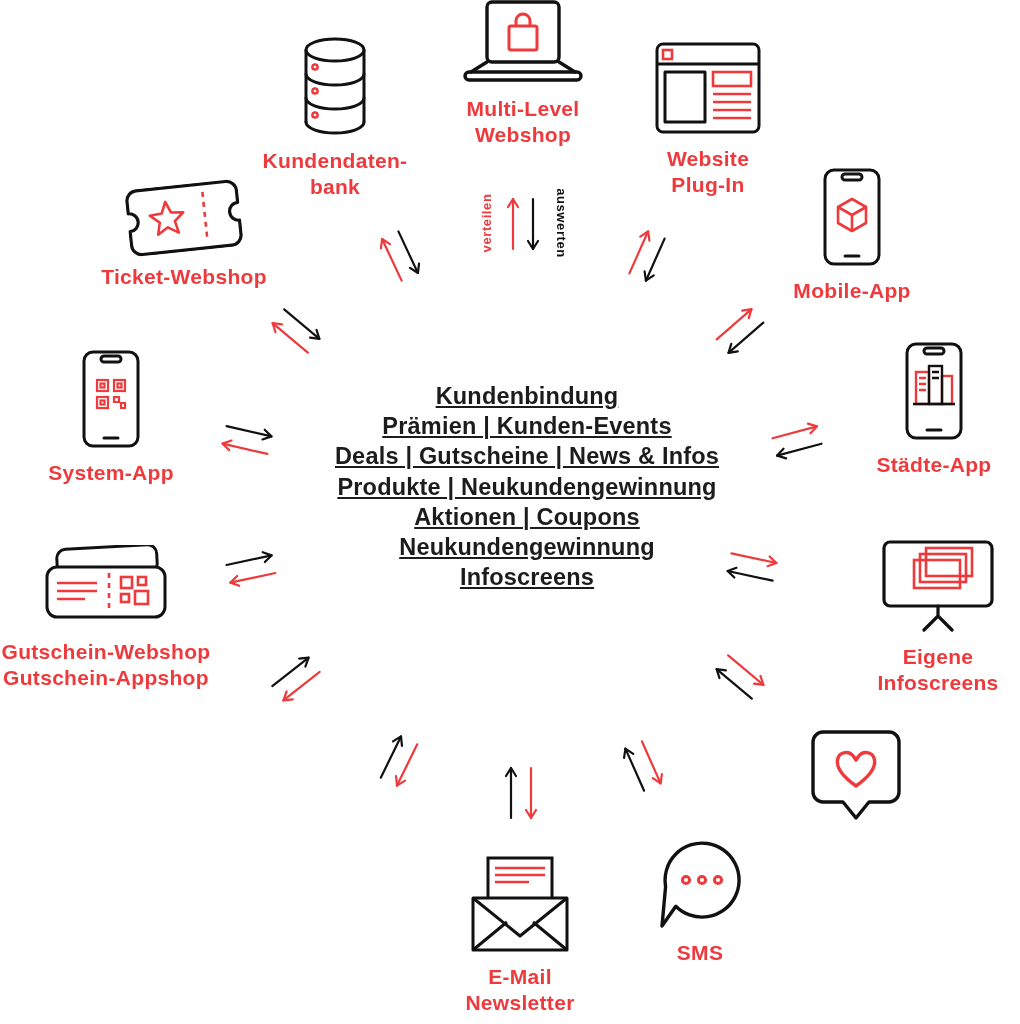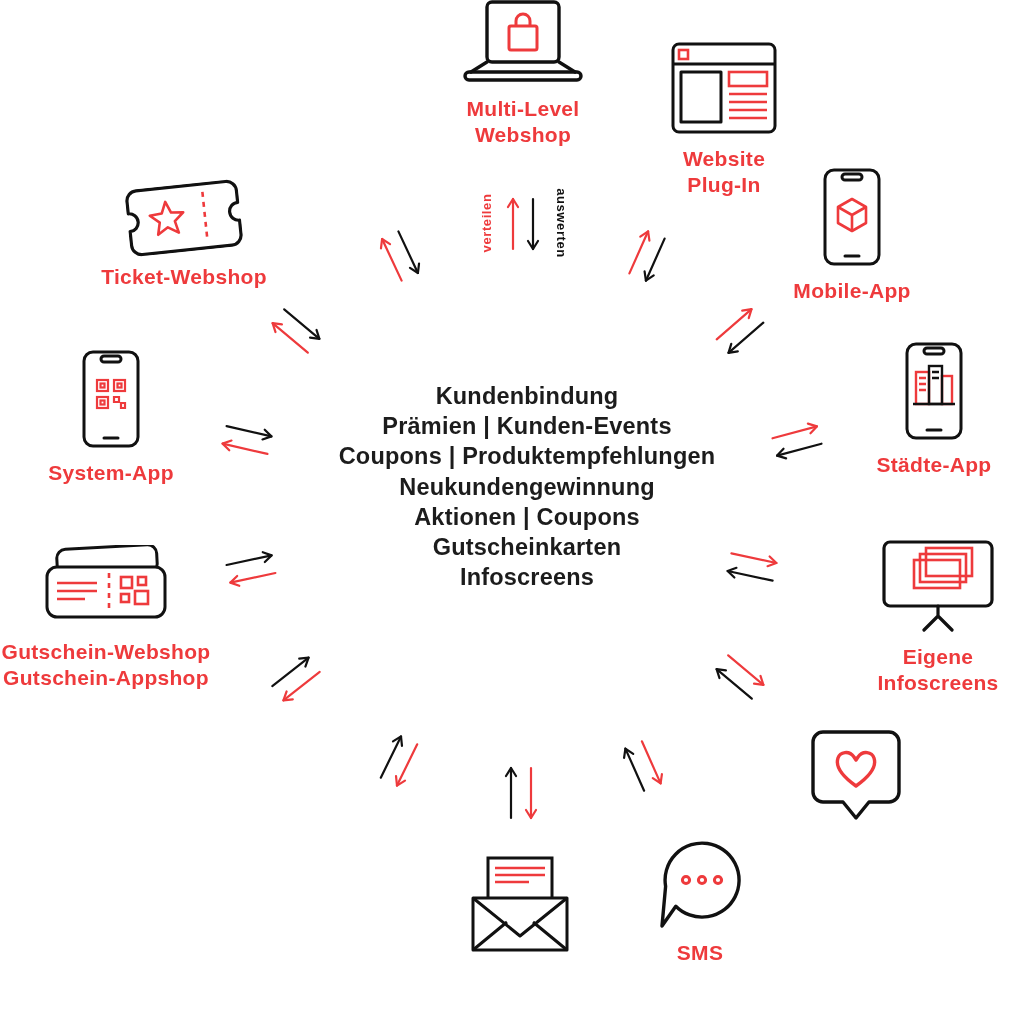--- a/index.html
+++ b/index.html
@@ -8,21 +8,21 @@
           font-family:"Liberation Sans",sans-serif;}
   .arrows{position:absolute;left:0;top:0;}
   .node{position:absolute;display:flex;flex-direction:column;align-items:center;gap:12px;
         width:250px;transform:translateX(-50%);}
   .node .icon{display:block;}
   .node .icon svg{display:block;}
   .node .label{color:#ee3a3c;font-weight:700;font-size:21px;line-height:26px;text-align:center;
                white-space:pre-line;letter-spacing:.3px;}
   .center{position:absolute;left:527px;top:381px;transform:translateX(-50%);width:780px;
           text-align:center;color:#1c1c1c;font-weight:700;font-size:23.5px;line-height:30.2px;
-          letter-spacing:.2px;}
+          letter-spacing:.2px;text-decoration:underline;}
   .flow-label{position:absolute;font-size:13px;font-weight:700;letter-spacing:.6px;white-space:nowrap;}
   .flow-verteilen{left:486px;top:223px;transform:translate(-50%,-50%) rotate(-90deg);color:#ee3a3c;}
   .flow-auswerten{left:561px;top:223px;transform:translate(-50%,-50%) rotate(90deg);color:#111;}
   .tilt{transform:rotate(-6deg);}
 </style>
 </head>
 <body>
 
 <div class="canvas">
 
@@ -64,47 +64,67 @@
       <line x1="307.8" y1="352.7" x2="272.6" y2="323.1" stroke="#ee3a3c" stroke-width="2.2" stroke-linecap="round" marker-end="url(#ah-red)"></line>
       <line x1="284.2" y1="309.3" x2="319.4" y2="338.9" stroke="#111111" stroke-width="2.2" stroke-linecap="round" marker-end="url(#ah-black)"></line>
     </svg>
 
   <div class="flow-label flow-verteilen">verteilen</div>
   <div class="flow-label flow-auswerten">auswerten</div>
 
   <div class="center">
     <div class="cline">Kundenbindung</div>
     <div class="cline">Prämien | Kunden-Events</div>
-    <div class="cline">Coupons | Produktempfehlungen</div>
+    <div class="cline">Deals | Gutscheine | News &amp; Infos</div>
+    <div class="cline">Produkte | Neukundengewinnung</div>
+    <div class="cline">Aktionen | Coupons</div>
     <div class="cline">Neukundengewinnung</div>
-    <div class="cline">Aktionen | Coupons</div>
-    <div class="cline">Gutscheinkarten</div>
     <div class="cline">Infoscreens</div>
   </div>
 
+  <div class="node" style="left:335px;top:36px">
+    <span class="icon">
+      <svg width="72" height="100" viewBox="0 0 72 100">
+        <g fill="none" stroke="#111" stroke-width="3" stroke-linecap="round">
+          <ellipse cx="36" cy="14" rx="29" ry="11"></ellipse>
+          <path d="M7,14 V86 M65,14 V86"></path>
+          <path d="M7,86 A29,11 0 0 0 65,86"></path>
+          <path d="M7,38 A29,11 0 0 0 65,38"></path>
+          <path d="M7,62 A29,11 0 0 0 65,62"></path>
+        </g>
+        <g fill="none" stroke="#ee3a3c" stroke-width="2.5">
+          <circle cx="16" cy="31" r="2.6"></circle>
+            <circle cx="16" cy="55" r="2.6"></circle>
+            <circle cx="16" cy="79" r="2.6"></circle>
+        </g>
+      </svg>
+    </span>
+    <div class="label">Kundendaten-
+bank</div>
+  </div>
 
   <div class="node" style="left:523px;top:0px">
     <span class="icon">
       <svg width="124" height="84" viewBox="0 0 124 84">
         <g fill="none" stroke="#111" stroke-width="3.4" stroke-linejoin="round" stroke-linecap="round">
           <rect x="26" y="2" width="72" height="60" rx="5"></rect>
           <path d="M26,62 L10,72 M98,62 L114,72"></path>
           <rect x="4" y="72" width="116" height="8" rx="4"></rect>
         </g>
         <g fill="none" stroke="#ee3a3c" stroke-width="3" stroke-linejoin="round">
           <rect x="48" y="26" width="28" height="24" rx="2"></rect>
           <path d="M55,26 v-5 a7,7 0 0 1 14,0 v5"></path>
         </g>
       </svg>
     </span>
     <div class="label">Multi-Level
 Webshop</div>
   </div>
 
-  <div class="node" style="left:724px;top:42px">
+  <div class="node" style="left:708px;top:42px">
     <span class="icon">
       <svg width="106" height="92" viewBox="0 0 106 92">
         <g fill="none" stroke="#111" stroke-width="3" stroke-linejoin="round">
           <rect x="2" y="2" width="102" height="88" rx="6"></rect>
           <path d="M2,22 H104"></path>
           <rect x="10" y="30" width="40" height="50"></rect>
         </g>
         <g fill="none" stroke="#ee3a3c" stroke-width="2.6">
           <rect x="8" y="8" width="9" height="9"></rect>
           <rect x="58" y="30" width="38" height="14"></rect>
@@ -198,20 +218,22 @@
 
   <div class="node" style="left:520px;top:856px">
     <span class="icon">
       <svg width="98" height="96" viewBox="0 0 98 96">
         <rect x="17" y="2" width="64" height="50" fill="none" stroke="#111" stroke-width="3"></rect>
         <path d="M24,12 H74 M24,19 H74 M24,26 H58" fill="none" stroke="#ee3a3c" stroke-width="2.6"></path>
         <rect x="2" y="42" width="94" height="52" fill="#fff" stroke="#111" stroke-width="3" stroke-linejoin="round"></rect>
         <path d="M2,42 L49,80 L96,42 M2,94 L36,66 M96,94 L62,66" fill="none" stroke="#111" stroke-width="3" stroke-linejoin="round"></path>
       </svg>
     </span>
+    <div class="label">E-Mail
+Newsletter</div>
   </div>
 
 
 
   <div class="node" style="left:106px;top:545px">
     <span class="icon">
       <svg width="122" height="82" viewBox="0 0 122 82">
         <rect x="12" y="2" width="100" height="28" rx="9" fill="none" stroke="#111" stroke-width="3" transform="rotate(-3 62 16)"></rect>
         <rect x="2" y="22" width="118" height="50" rx="10" fill="#fff" stroke="#111" stroke-width="3" stroke-linejoin="round"></rect>
         <g fill="none" stroke="#ee3a3c" stroke-width="2.6">

